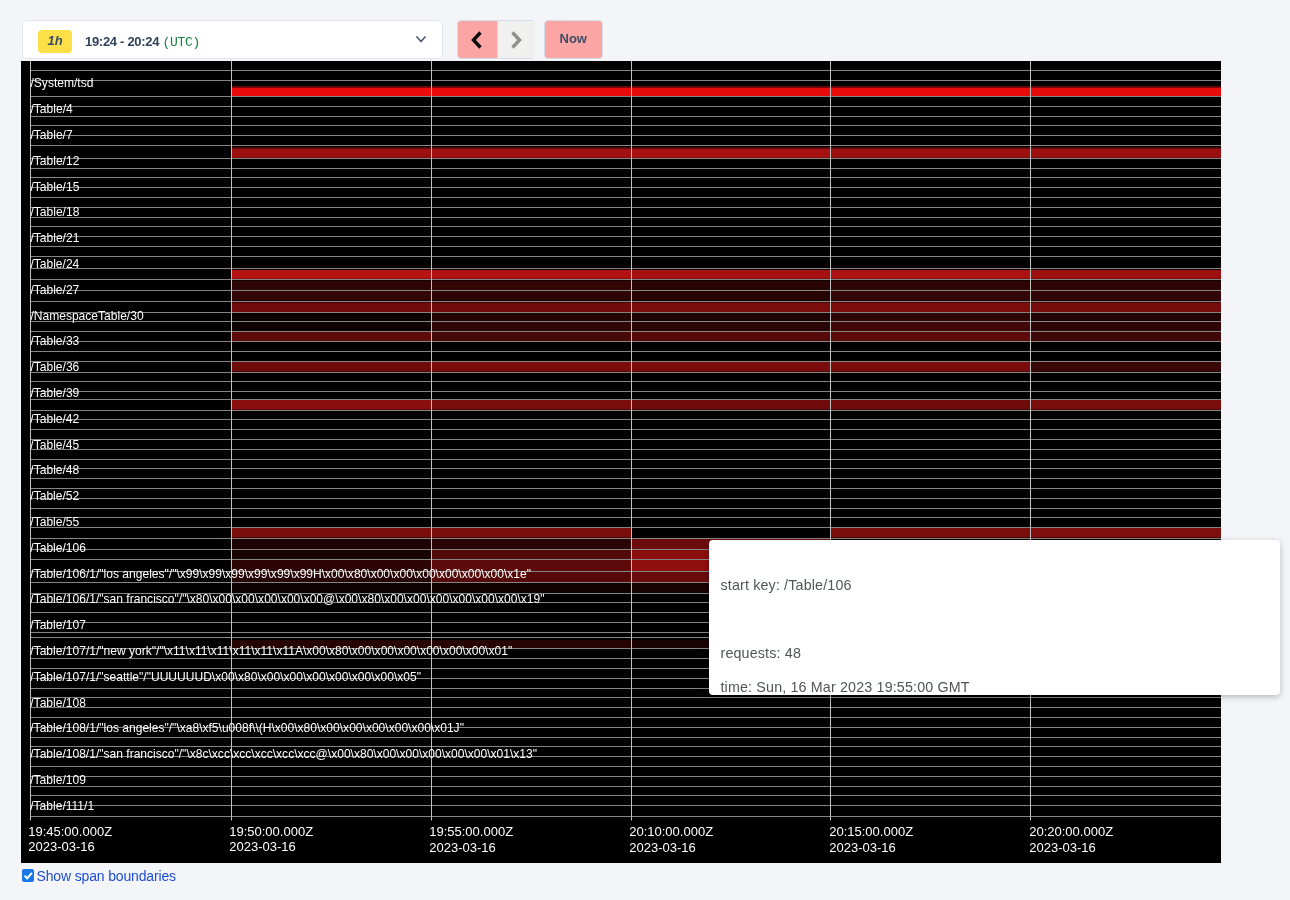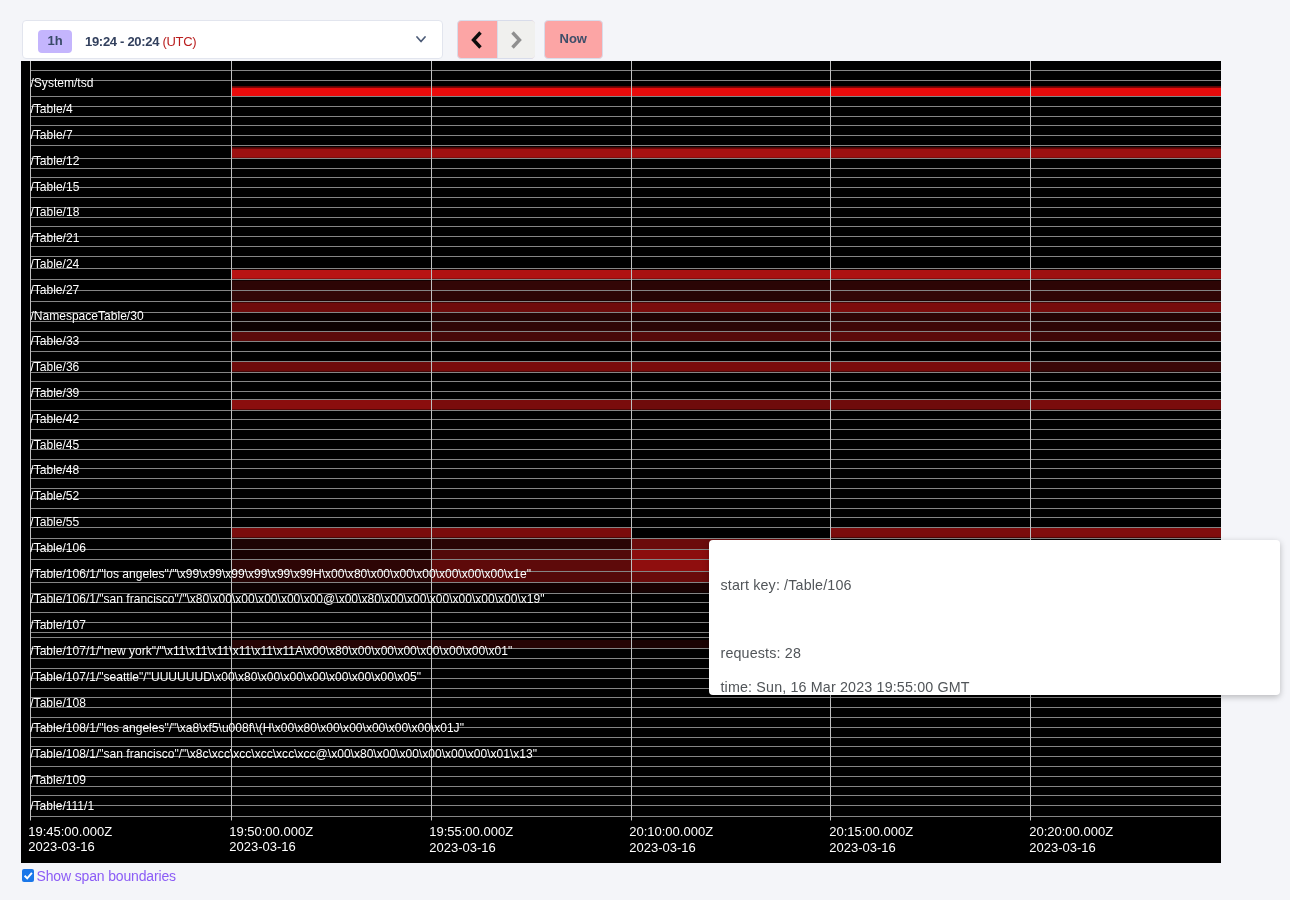--- a/index.html
+++ b/index.html
@@ -1,41 +1,41 @@
 <!DOCTYPE html>
 <html><head>
 <meta charset="utf-8">
 <style>
 * { margin:0; padding:0; box-sizing:border-box; }
 html,body { width:1290px; height:900px; background:#f4f5f9; font-family:"Liberation Sans",sans-serif; overflow:hidden; }
 #root { position:relative; width:1290px; height:900px; transform:translateZ(0); }
 
 
 .sel { position:absolute; left:22px; top:19.5px; width:421px; height:39px; background:#fff; border:1px solid #e2e5ee; border-radius:4px; }
-.badge { position:absolute; left:15px; top:9.5px; width:34px; height:22.5px; background:#c4b5fd; border-radius:4px; text-align:center; font-size:13px; font-weight:bold; color:#394a68; line-height:22.5px; }
+.badge { position:absolute; left:15px; top:9.5px; width:34px; height:22.5px; background:#fde047; border-radius:4px; text-align:center; font-size:13px; font-weight:bold; color:#394a68; line-height:22.5px;font-style:italic; }
 .trange { position:absolute; left:62px; top:2px; height:37px; line-height:37px; font-size:13px; font-weight:bold; color:#33415e; letter-spacing:-0.3px; }
-.trange span { font-weight:normal; color:#b91c1c; }
+.trange span { font-weight:normal; color:#15803d;font-family:Liberation Mono, monospace; }
 .btn { position:absolute; top:20px; height:38.5px; background:#fca5a5; border:1px solid #d8dcea; border-radius:4px; }
 .grp { left:457px; width:78px; }
 .grp .half { position:absolute; top:0; width:38.5px; height:36.5px; }
 .grp .rhalf { left:38.5px; background:#f0f0ee; border-left:1px solid #d8dcea; border-radius:0 3px 3px 0; }
 .now { left:543.5px; width:59.5px; text-align:center; font-size:13px; font-weight:bold; color:#3e4e69; line-height:36.5px; }
 
 
 #hm { position:absolute; left:21px; top:61px; width:1200px; height:802px; background:#000;text-align:right; }
 
 
 #tt { position:absolute; left:709px; top:540px; width:571px; height:155px; background:#fff; border-radius:4px; box-shadow:0 2px 6px rgba(0,0,0,.25); }
 .tl { position:absolute; left:11.5px; height:16px; font-size:14.3px; color:#515559; line-height:16px; white-space:pre; letter-spacing:0.15px;margin-top:24px; }
 
 
 #cbrow { position:absolute; left:21px; top:868.5px; height:14px; }
 #cb { position:absolute; left:0.5px; top:0.5px; width:12.5px; height:12.5px; background:#1a77e9; border-radius:2px; }
 #cb svg { position:absolute; left:1px; top:1.5px; }
-#cblab { position:absolute; left:15.5px; top:-1px; font-size:14px; color:#8b5cf6; white-space:pre; letter-spacing:-0.15px; }
+#cblab { position:absolute; left:15.5px; top:-1px; font-size:14px; color:#1d4ed8; white-space:pre; letter-spacing:-0.15px; }
 </style>
 </head>
 <body>
 <div id="root">
 
   <div class="sel">
     <div class="badge">1h</div>
     <div class="trange">19:24 - 20:24 <span>(UTC)</span></div>
     <svg style="position:absolute;right:16px;top:14.5px" width="10" height="9" viewBox="0 0 10 9">
       <path d="M1 2 L5 6.5 L9 2" stroke="#4c5b77" stroke-width="1.7" fill="none" stroke-linecap="round" stroke-linejoin="round"></path>
@@ -191,21 +191,21 @@
 <text x="808.5" y="790.4" font-size="13">2023-03-16</text>
 <text x="1008.5" y="775" font-size="13">20:20:00.000Z</text>
 <text x="1008.5" y="790.4" font-size="13">2023-03-16</text>
 </g>
 </svg>
 
   </div>
 
   <div id="tt">
 <div class="tl" style="top:12.5px">start key: /Table/106</div>
-<div class="tl" style="top:80.5px">requests: 28</div>
+<div class="tl" style="top:80.5px">requests: 48</div>
 <div class="tl" style="top:114.5px">time: Sun, 16 Mar 2023 19:55:00 GMT</div>
   </div>
 
   <div id="cbrow">
     <div id="cb">
       <svg width="10.5" height="9" viewBox="0 0 10.5 9">
         <path d="M1.6 4.8 L4.2 7.3 L8.9 1.8" stroke="#fff" stroke-width="1.9" fill="none"></path>
       </svg>
     </div>
     <div id="cblab">Show span boundaries</div>

